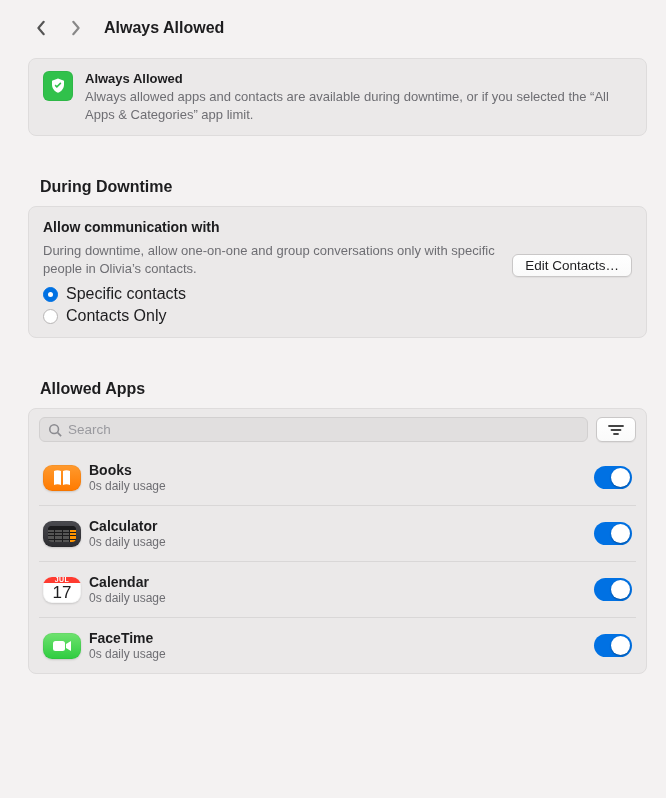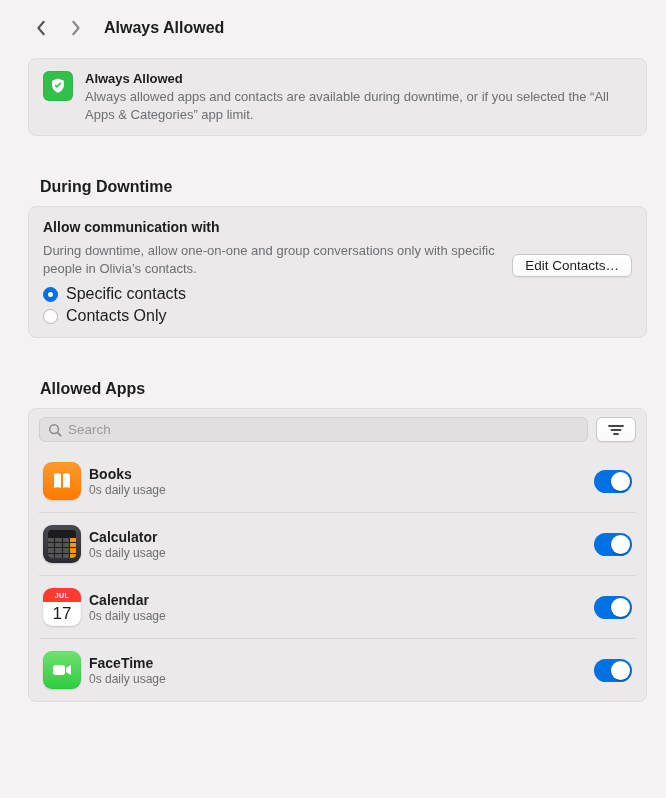--- a/index.html
+++ b/index.html
@@ -191,21 +191,21 @@
   .app-list { padding: 0 10px; }
   .app-row {
     display: flex;
     align-items: center;
     gap: 8px;
     padding: 12px 4px;
     border-bottom: 1px solid var(--divider);
   }
   .app-row:last-child { border-bottom: none; }
   .app-icon {
-    width: 38px; height: 38px;
+    width: 38px; height: 26px;
     border-radius: 9px;
     flex-shrink: 0;
     display: flex;
     align-items: center;
     justify-content: center;
     box-shadow: 0 1px 2px rgba(0,0,0,0.15), inset 0 0 0 1px rgba(0,0,0,0.04);
   }
   .app-info { flex: 1; }
   .app-name {
     font-size: 14px;

